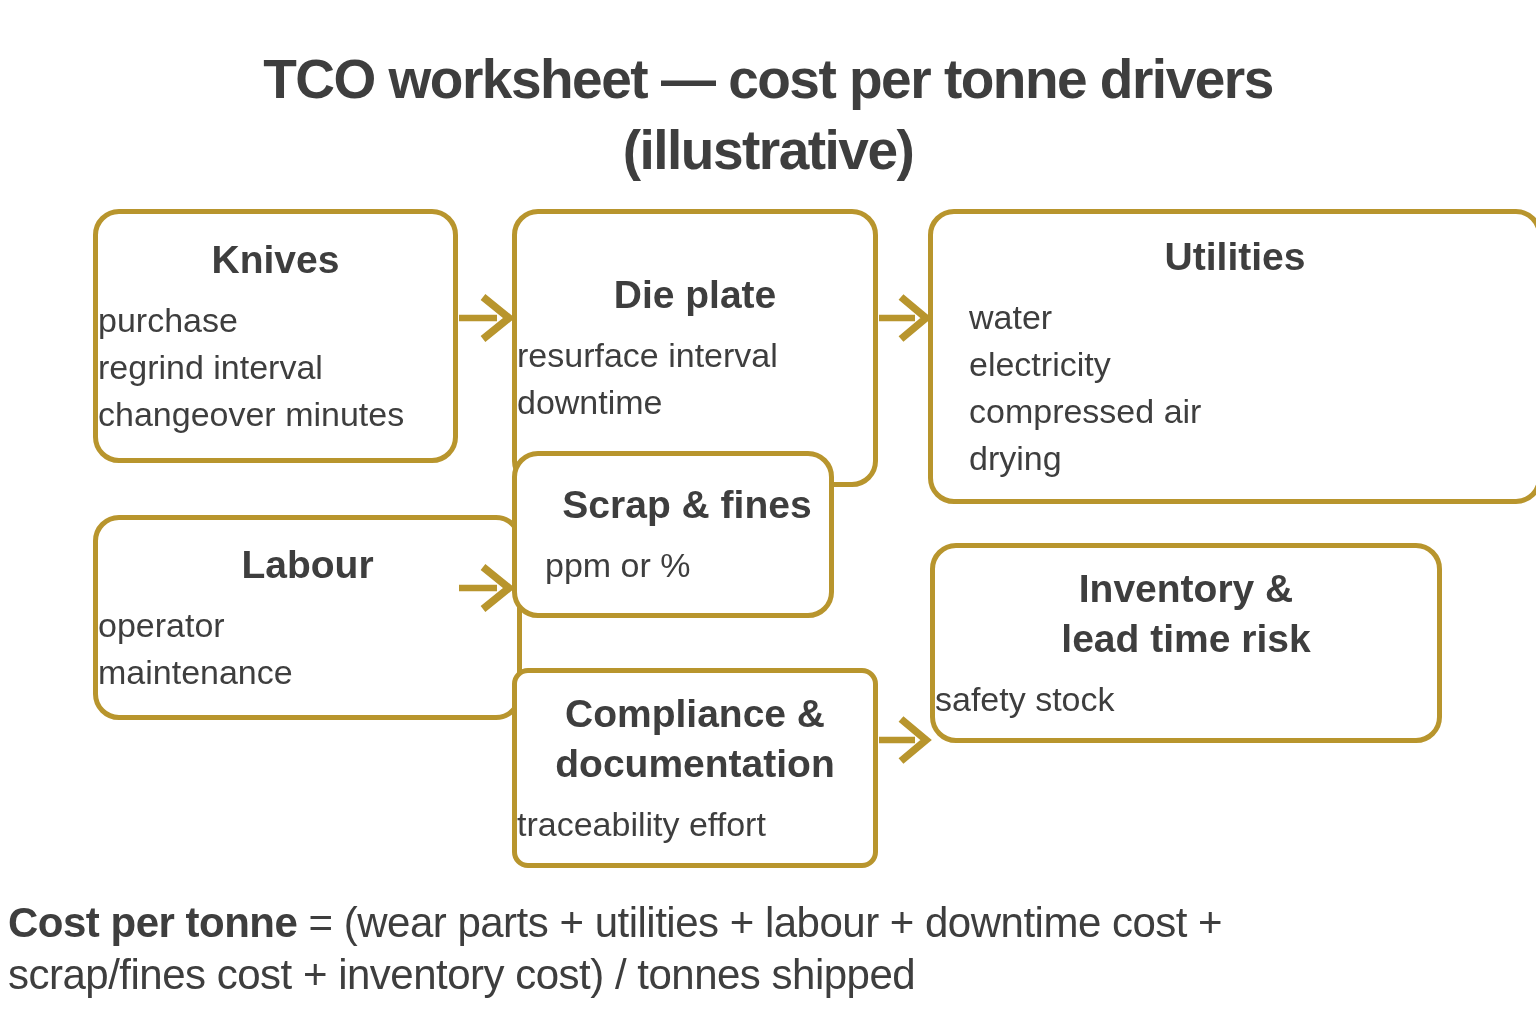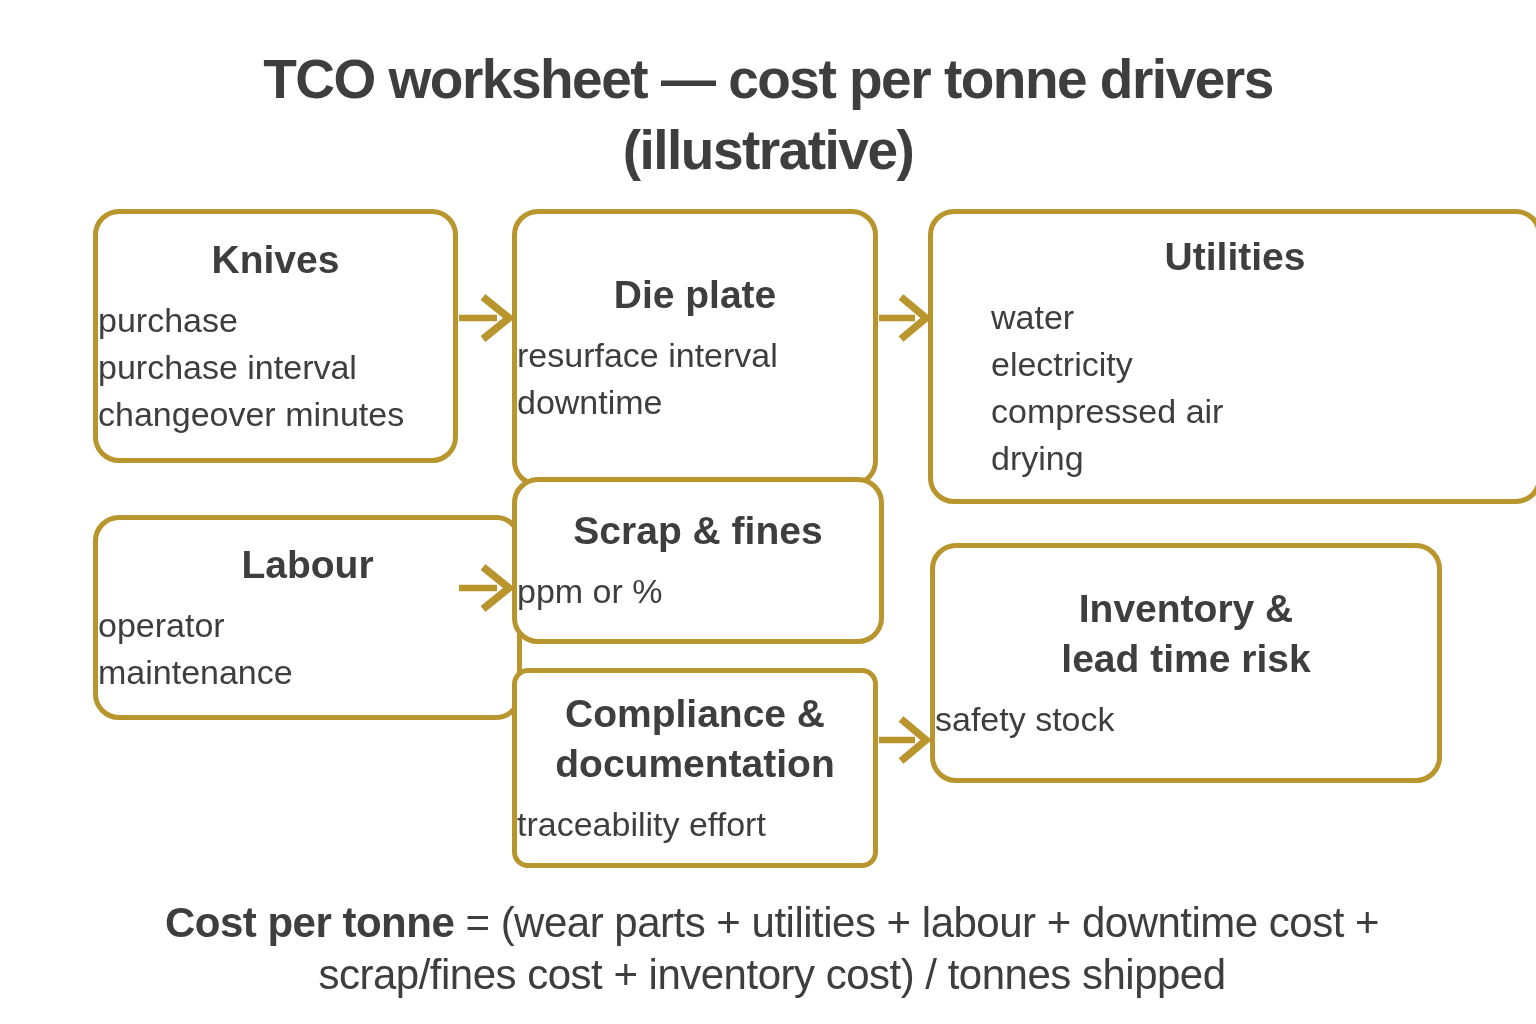--- a/index.html
+++ b/index.html
@@ -52,43 +52,42 @@
     width: 100%;
     font-size: 34px;
     line-height: 47px;
     margin-top: 12px;
     color: var(--text);
   }
   .b-knives      { left: 93px;  top: 209px; width: 365px; height: 254px; }
   .b-die-plate   { left: 512px; top: 209px; width: 366px; height: 278px; }
   .b-utilities   { left: 928px; top: 209px; width: 614px; height: 295px; }
   .b-labour      { left: 93px;  top: 515px; width: 429px; height: 205px; }
-  .b-scrap       { left: 512px; top: 477px; width: 372px; height: 167px; }
+  .b-scrap       { left: 512px; top: 451px; width: 322px; height: 167px; padding-left: 28px; }
   .b-compliance  { left: 512px; top: 668px; width: 366px; height: 200px; border-radius: 16px; }
-  .b-inventory   { left: 930px; top: 543px; width: 512px; height: 240px; }
+  .b-inventory   { left: 930px; top: 543px; width: 512px; height: 200px; }
   .b-utilities .box-items {
     text-align: left;
-    padding-left: 58px;
+    padding-left: 36px;
   }
   .arrows {
     position: absolute;
     left: 0; top: 0;
     width: 1536px;
     height: 1024px;
     pointer-events: none;
   }
   .arrow-stroke {
     stroke: var(--gold);
     fill: none;
   }
   .formula {
     position: absolute;
     left: 8px; right: 0;
     top: 897px;
-    text-align: center;
     font-size: 42px;
     line-height: 52px;
     letter-spacing: -0.5px;
     color: var(--text);
   }
   .formula .bold { font-weight: bold; }
 </style>
 </head>
 <body>
 
@@ -96,21 +95,21 @@
 
   <div class="page-title">
     <div>TCO worksheet — cost per tonne drivers</div>
     <div>(illustrative)</div>
   </div>
 
   <div class="box b-knives">
     <div class="box-title">Knives</div>
     <div class="box-items">
       <div>purchase</div>
-      <div>purchase interval</div>
+      <div>regrind interval</div>
       <div>changeover minutes</div>
     </div>
   </div>
 
   <div class="box b-die-plate">
     <div class="box-title">Die plate</div>
     <div class="box-items">
       <div>resurface interval</div>
       <div>downtime</div>
     </div>

